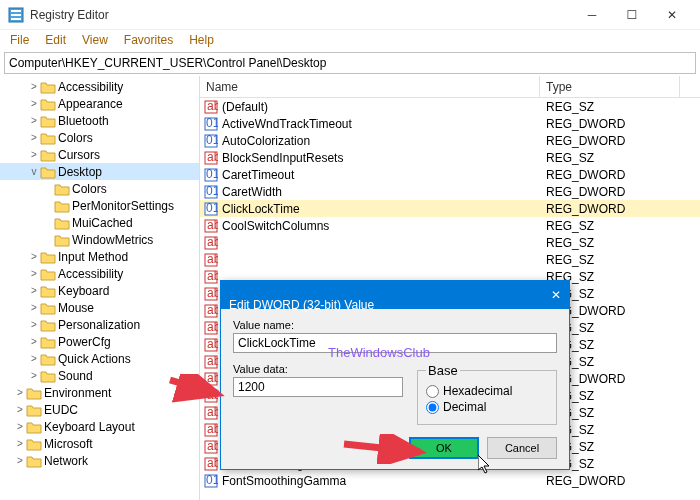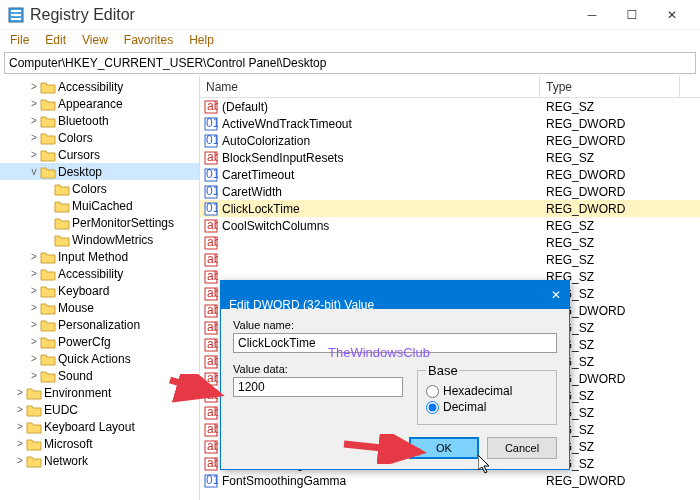--- a/index.html
+++ b/index.html
@@ -1,19 +1,19 @@
 <!DOCTYPE html>
 <html><head>
 <meta charset="utf-8">
 <style>
 * { box-sizing: border-box; margin: 0; padding: 0; font-family: 'Segoe UI', Tahoma, sans-serif; font-size: 12px; }
 body { width: 700px; height: 500px; background: #fff; position: relative; overflow: hidden; }
 .titlebar { height: 30px; display: flex; align-items: center; padding: 0 8px; background: #fff; border-bottom: 1px solid #eee; }
 .titlebar .icon { width: 16px; height: 16px; margin-right: 6px; }
-.titlebar .title { flex: 1; font-size: 16px; color: #333; }
+.titlebar .title { flex: 1; font-size: 12px; color: #333; }
 .wc { display: flex; margin-left: auto; }
 .wc div { width: 40px; height: 30px; display: flex; align-items: center; justify-content: center; color: #333; }
 .menubar { height: 20px; display: flex; align-items: center; padding: 0 4px; gap: 4px; }
 .menubar span { padding: 2px 6px; color: #a16207; cursor: default; }
 .addressbar { height: 22px; border: 1px solid #c0c0c0; margin: 2px 4px; display: flex; align-items: center; padding: 0 4px; background: #fff; }
 .content { display: flex; height: calc(500px - 30px - 20px - 26px); }
 .tree { width: 200px; border-right: 1px solid #ddd; overflow: hidden; padding: 2px 0; }
 .tree-item { display: flex; align-items: center; height: 17px; white-space: nowrap; }
 .tree-item .exp { width: 12px; text-align: center; color: #666; font-size: 10px; cursor: pointer; }
 .tree-item .fold { width: 16px; height: 14px; margin-right: 2px; }
@@ -35,21 +35,21 @@
 .dlg-body label { display: block; margin-bottom: 2px; font-size: 11px; }
 .dlg-body input[type=text] { width: 100%; border: 1px solid #999; padding: 2px 4px; font-size: 12px; background: #fff; }
 .dlg-row2 { display: flex; gap: 14px; margin-top: 10px; }
 .dlg-vd { flex: 1; }
 .dlg-vd input { width: 100%; }
 .dlg-base { width: 140px; border: 1px solid #bbb; padding: 4px 8px 8px; position: relative; }
 .dlg-base legend { font-size: 13px; padding: 0 2px; }
 .dlg-base label { display: flex; align-items: center; gap: 4px; font-size: 11px; margin: 2px 0; }
 .dlg-btns { display: flex; justify-content: flex-end; gap: 8px; margin-top: 12px; }
 .dlg-btns button { width: 70px; height: 22px; background: #e1e1e1; border: 1px solid #adadad; font-size: 11px; }
-.dlg-btns button.def { border: 2px solid #0078d7; background: #7dd3fc; }
+.dlg-btns button.def { border: 2px solid #0078d7; background: #22c55e; }
 .arrow { position: absolute; pointer-events: none; }
 .arrow.a1 { left: 168px; top: 374px; }
 .arrow.a2 { left: 342px; top: 434px; }
 .watermark { position: absolute; left: 328px; top: 345px; color: #8b5cf6; font-size: 13px; pointer-events:none; }
 .cursor { position:absolute; left:478px; top:455px; pointer-events:none; }
 </style>
 </head>
 <body>
 
 <div class="titlebar">
@@ -128,28 +128,28 @@
         <svg class="fold" viewBox="0 0 16 14">
           <path d="M1,3 L6,3 L7,5 L15,5 L15,13 L1,13 Z" fill="#ffd96a" stroke="#caa43d"></path>
         </svg>
         <span>Colors</span>
       </div>
       <div class="tree-item" style="padding-left: 42px;">
         <span class="exp"></span>
         <svg class="fold" viewBox="0 0 16 14">
           <path d="M1,3 L6,3 L7,5 L15,5 L15,13 L1,13 Z" fill="#ffd96a" stroke="#caa43d"></path>
         </svg>
-        <span>MuiCached</span>
+        <span>PerMonitorSettings</span>
       </div>
       <div class="tree-item" style="padding-left: 42px;">
         <span class="exp"></span>
         <svg class="fold" viewBox="0 0 16 14">
           <path d="M1,3 L6,3 L7,5 L15,5 L15,13 L1,13 Z" fill="#ffd96a" stroke="#caa43d"></path>
         </svg>
-        <span>PerMonitorSettings</span>
+        <span>MuiCached</span>
       </div>
       <div class="tree-item" style="padding-left: 42px;">
         <span class="exp"></span>
         <svg class="fold" viewBox="0 0 16 14">
           <path d="M1,3 L6,3 L7,5 L15,5 L15,13 L1,13 Z" fill="#ffd96a" stroke="#caa43d"></path>
         </svg>
         <span>WindowMetrics</span>
       </div>
       <div class="tree-item" style="padding-left: 28px;">
         <span class="exp">&gt;</span>

